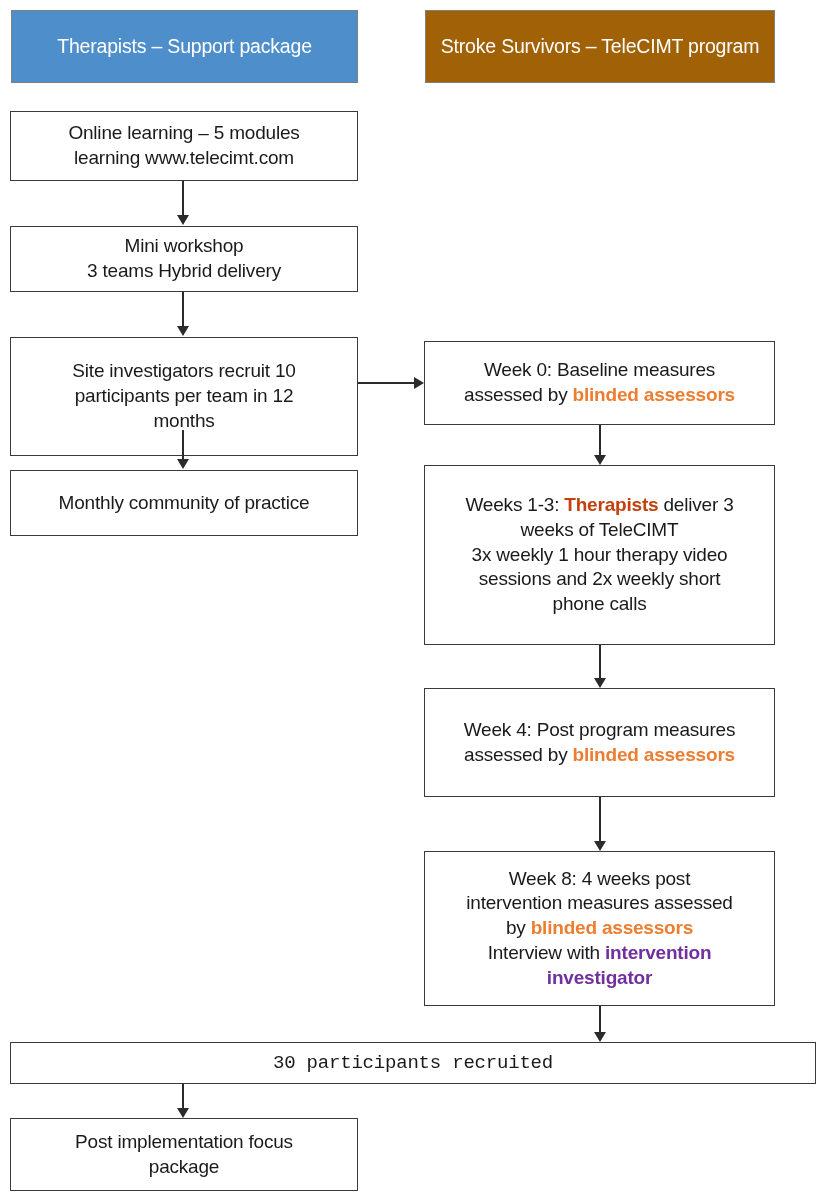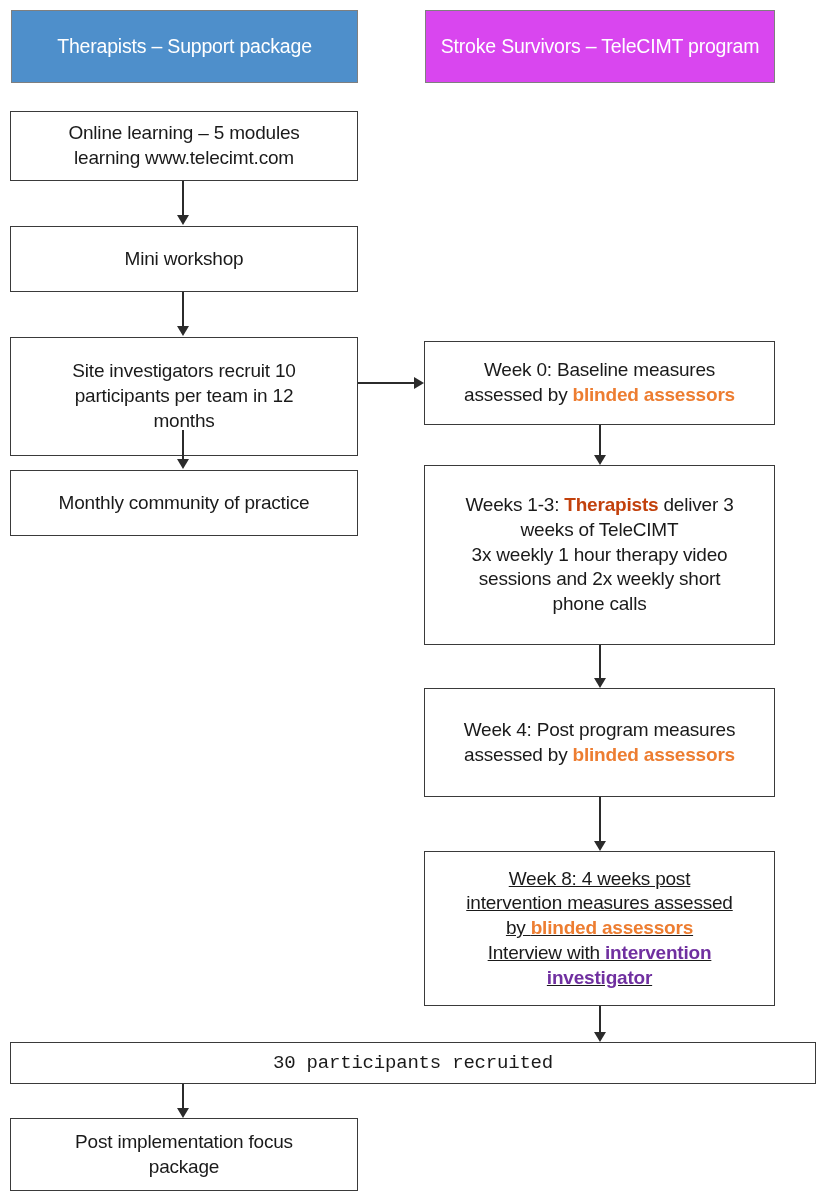--- a/index.html
+++ b/index.html
@@ -36,21 +36,21 @@
     letter-spacing: -0.2px;
   }
   .node .inner { width: 100%; }
 
   .header-node {
     border: 1.4px solid #7f7f7f;
     color: #ffffff;
     font-size: 19.5px;
   }
   .header-blue  { background: #4E8FCB; }
-  .header-green { background: #d946ef; }
+  .header-green { background: #a16207; }
 
   
   .em-orange { color: #ED7D31; font-weight: bold; }
   .em-blue   { color: #c2410c; font-weight: bold; }
   .em-purple { color: #7030A0; font-weight: bold; }
 
   
   .conn {
     position: absolute;
     background: #2b2b2b;
@@ -90,20 +90,21 @@
   <div class="node" style="left:10px; top:111px; width:348px; height:70px;">
     <div class="inner">
       <div>Online learning – 5 modules</div>
       <div>learning www.telecimt.com</div>
     </div>
   </div>
 
   <div class="node" style="left:10px; top:226px; width:348px; height:66px;">
     <div class="inner">
       <div>Mini workshop</div>
+      <div>3 teams Hybrid delivery</div>
     </div>
   </div>
 
   <div class="node" style="left:10px; top:337px; width:348px; height:119px;">
     <div class="inner">
       <div>Site investigators recruit 10</div>
       <div>participants per team in 12</div>
       <div>months</div>
     </div>
   </div>
@@ -129,21 +130,21 @@
     </div>
   </div>
 
   <div class="node" style="left:424px; top:688px; width:351px; height:109px;">
     <div class="inner">
       <div>Week 4: Post program measures</div>
       <div><span>assessed by </span><span class="em-orange">blinded assessors</span></div>
     </div>
   </div>
 
-  <div class="node" style="left:424px; top:851px; width:351px; height:155px;text-decoration:underline;">
+  <div class="node" style="left:424px; top:851px; width:351px; height:155px;">
     <div class="inner">
       <div>Week 8: 4 weeks post</div>
       <div>intervention measures assessed</div>
       <div><span>by </span><span class="em-orange">blinded assessors</span></div>
       <div><span>Interview with </span><span class="em-purple">intervention</span></div>
       <div class="em-purple">investigator</div>
     </div>
   </div>
 
   <div class="node" style="left:10px; top:1042px; width:806px; height:42px;font-family:Liberation Mono, monospace;">

